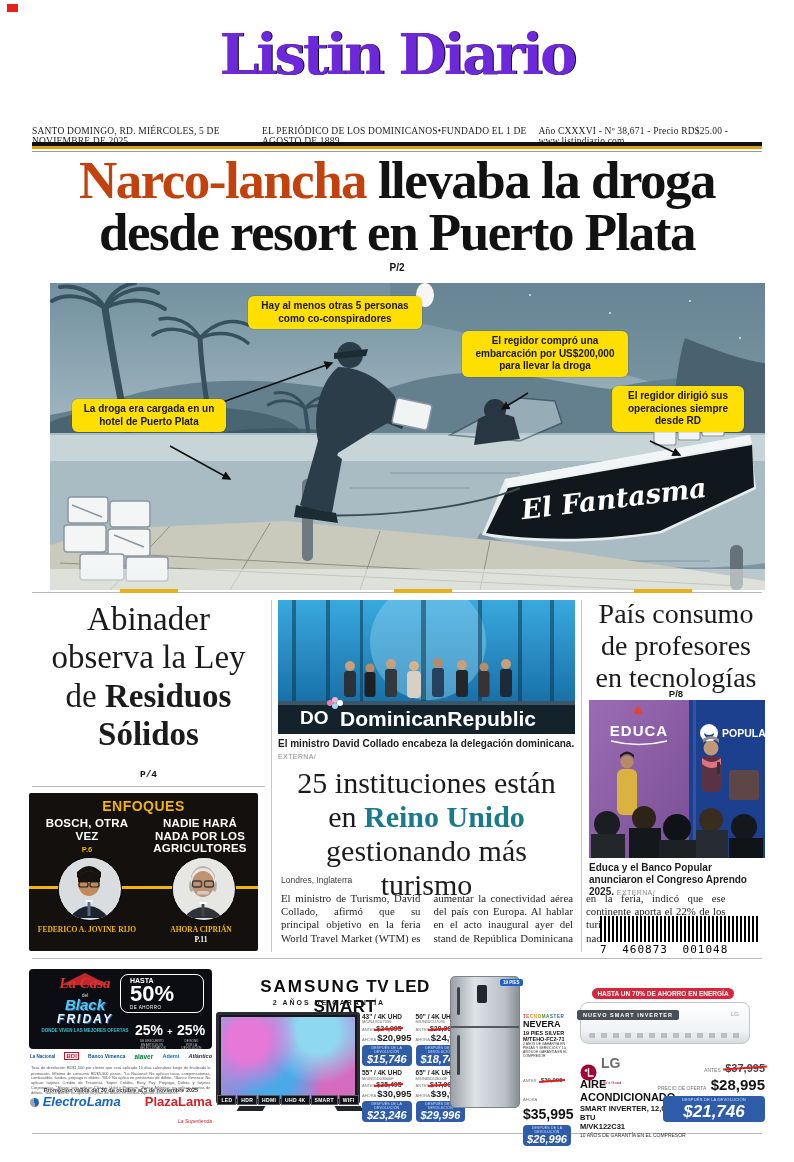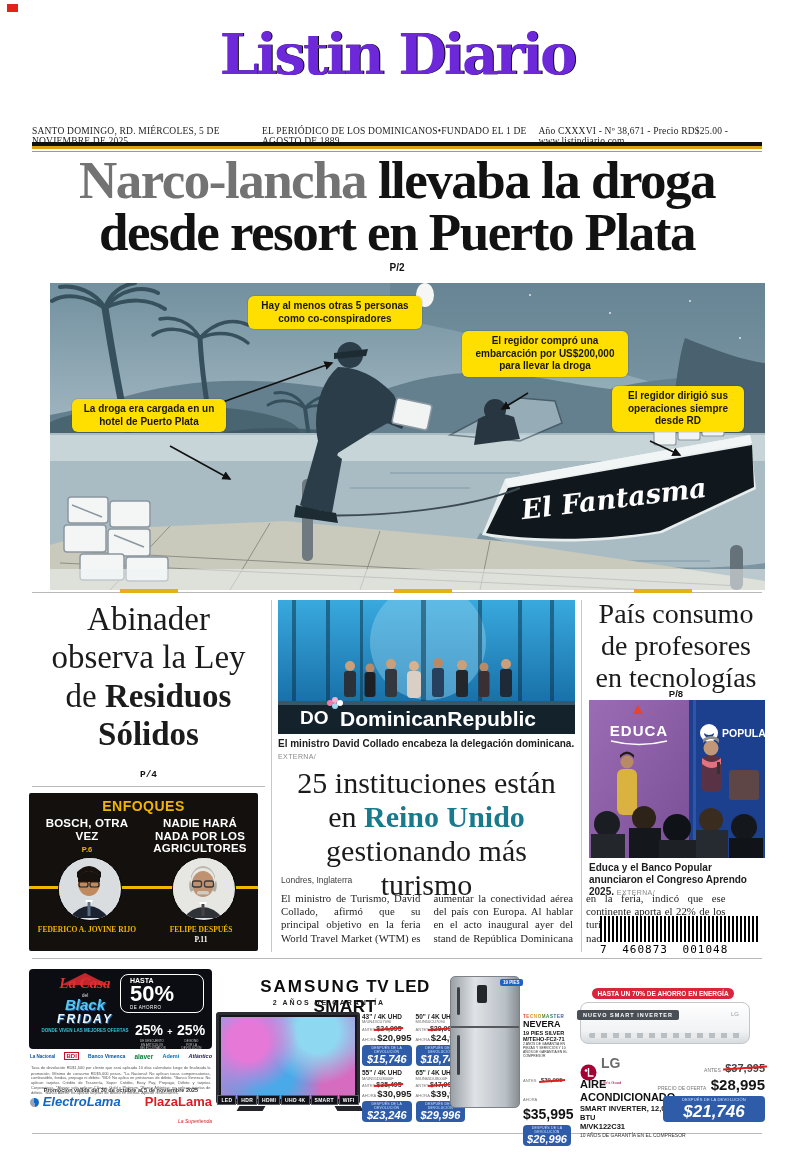--- a/index.html
+++ b/index.html
@@ -15,21 +15,21 @@
     font-weight:bold;font-size:56px;letter-spacing:-3px;line-height:1;color:#6d28d9;
     text-shadow:1px 0 #0b0b0b}
   #dateline{left:32px;right:32px;top:126px;display:flex;justify-content:space-between;
     font-size:9.5px;color:#222;letter-spacing:.2px}
   .rule-black{left:32px;right:32px;top:142px;height:4px;background:#101010}
   .rule-gold{left:32px;right:32px;top:146px;height:3px;background:#d9a212}
   .rule-thin{left:32px;right:32px;top:151px;height:1px;background:#9a9a9a}
   
   #lead-h{left:0;right:0;top:155px;text-align:center;font-weight:bold;font-size:53px;
     line-height:.98;letter-spacing:-1.5px;color:#121212}
-  #lead-h .red{color:#737373}
+  #lead-h .red{color:#c2410c}
   #lead-pref{left:0;right:0;top:262px;text-align:center;font-size:10px;font-weight:bold;color:#111;
     font-family:"Liberation Sans",sans-serif}
   
   #illo{left:50px;top:283px;width:715px;height:307px}
   .callout{position:absolute;background:#ffdf00;border-radius:6px;padding:4px 7px;
     font-family:"Liberation Sans",sans-serif;font-weight:bold;font-size:10px;line-height:1.25;
     text-align:center;color:#171717;box-shadow:0 0 0 1px rgba(0,0,0,.08)}
   
   .hair{background:#b9b9b9}
   .goldtick{background:#e7b019;height:4px}
@@ -314,21 +314,21 @@
       <rect x="19.5" y="23" width="9" height="6" rx="2" fill="none" stroke="#3a3a3a" stroke-width="1.3"></rect>
       <rect x="31.5" y="23" width="9" height="6" rx="2" fill="none" stroke="#3a3a3a" stroke-width="1.3"></rect>
       <rect x="24" y="33" width="12" height="3.5" rx="1.5" fill="#cfcac2"></rect>
       <path d="M10,60 Q30,38 50,60 Z" fill="#2f3338"></path>
       <path d="M26,44 L30,52 L34,44 Z" fill="#fff"></path>
       <rect x="28.5" y="46" width="3" height="12" fill="#444"></rect>
     </svg>
   </div>
   <div class="enf-name" style="left:32px;top:925px">FEDERICO A. JOVINE RIJO</div>
   <div class="enf-name" style="left:146px;top:925px">
-    <span>FELIPE DESPUÉS</span><br>
+    <span>AHORA CIPRIÁN</span><br>
     <span class="wp">P.11</span>
   </div>
 
   <div class="abs" id="mid-photo">
     <svg width="297" height="134" viewBox="0 0 297 134">
       <defs>
           <linearGradient id="bluebg" x1="0" y1="0" x2="0" y2="1">
         <stop offset="0" stop-color="#39a9de"></stop>
             <stop offset="1" stop-color="#0e5f98"></stop>
           </linearGradient>

